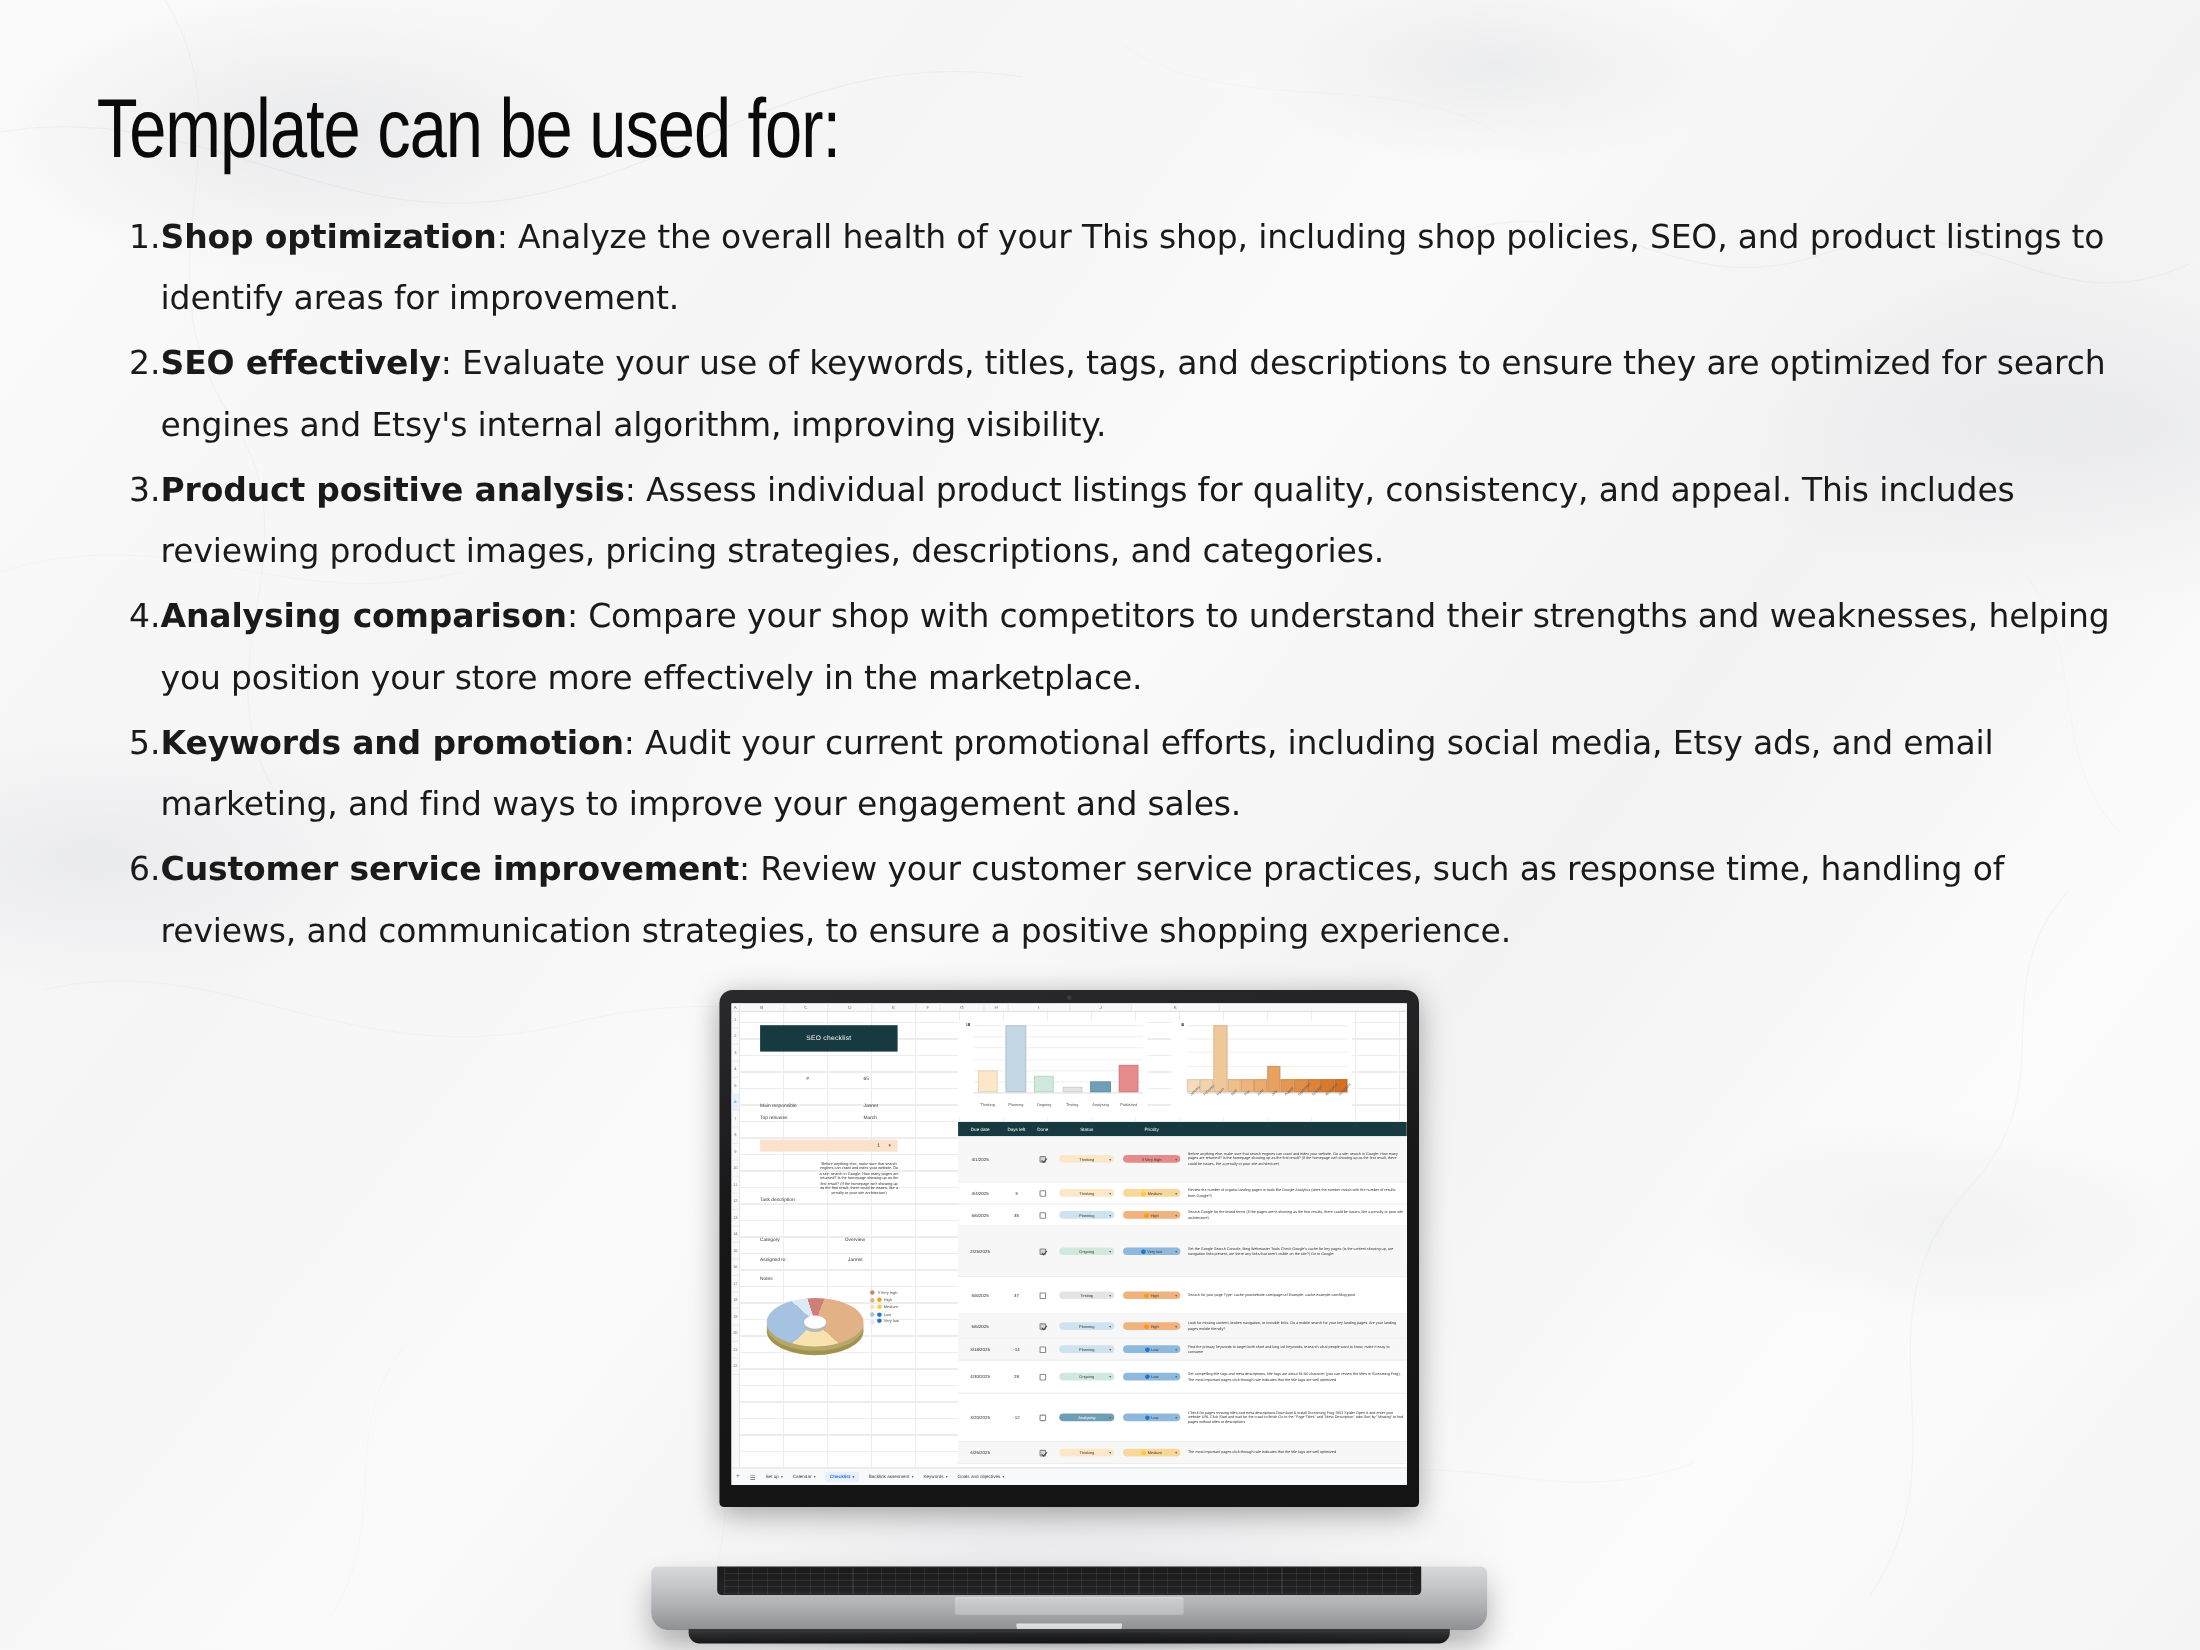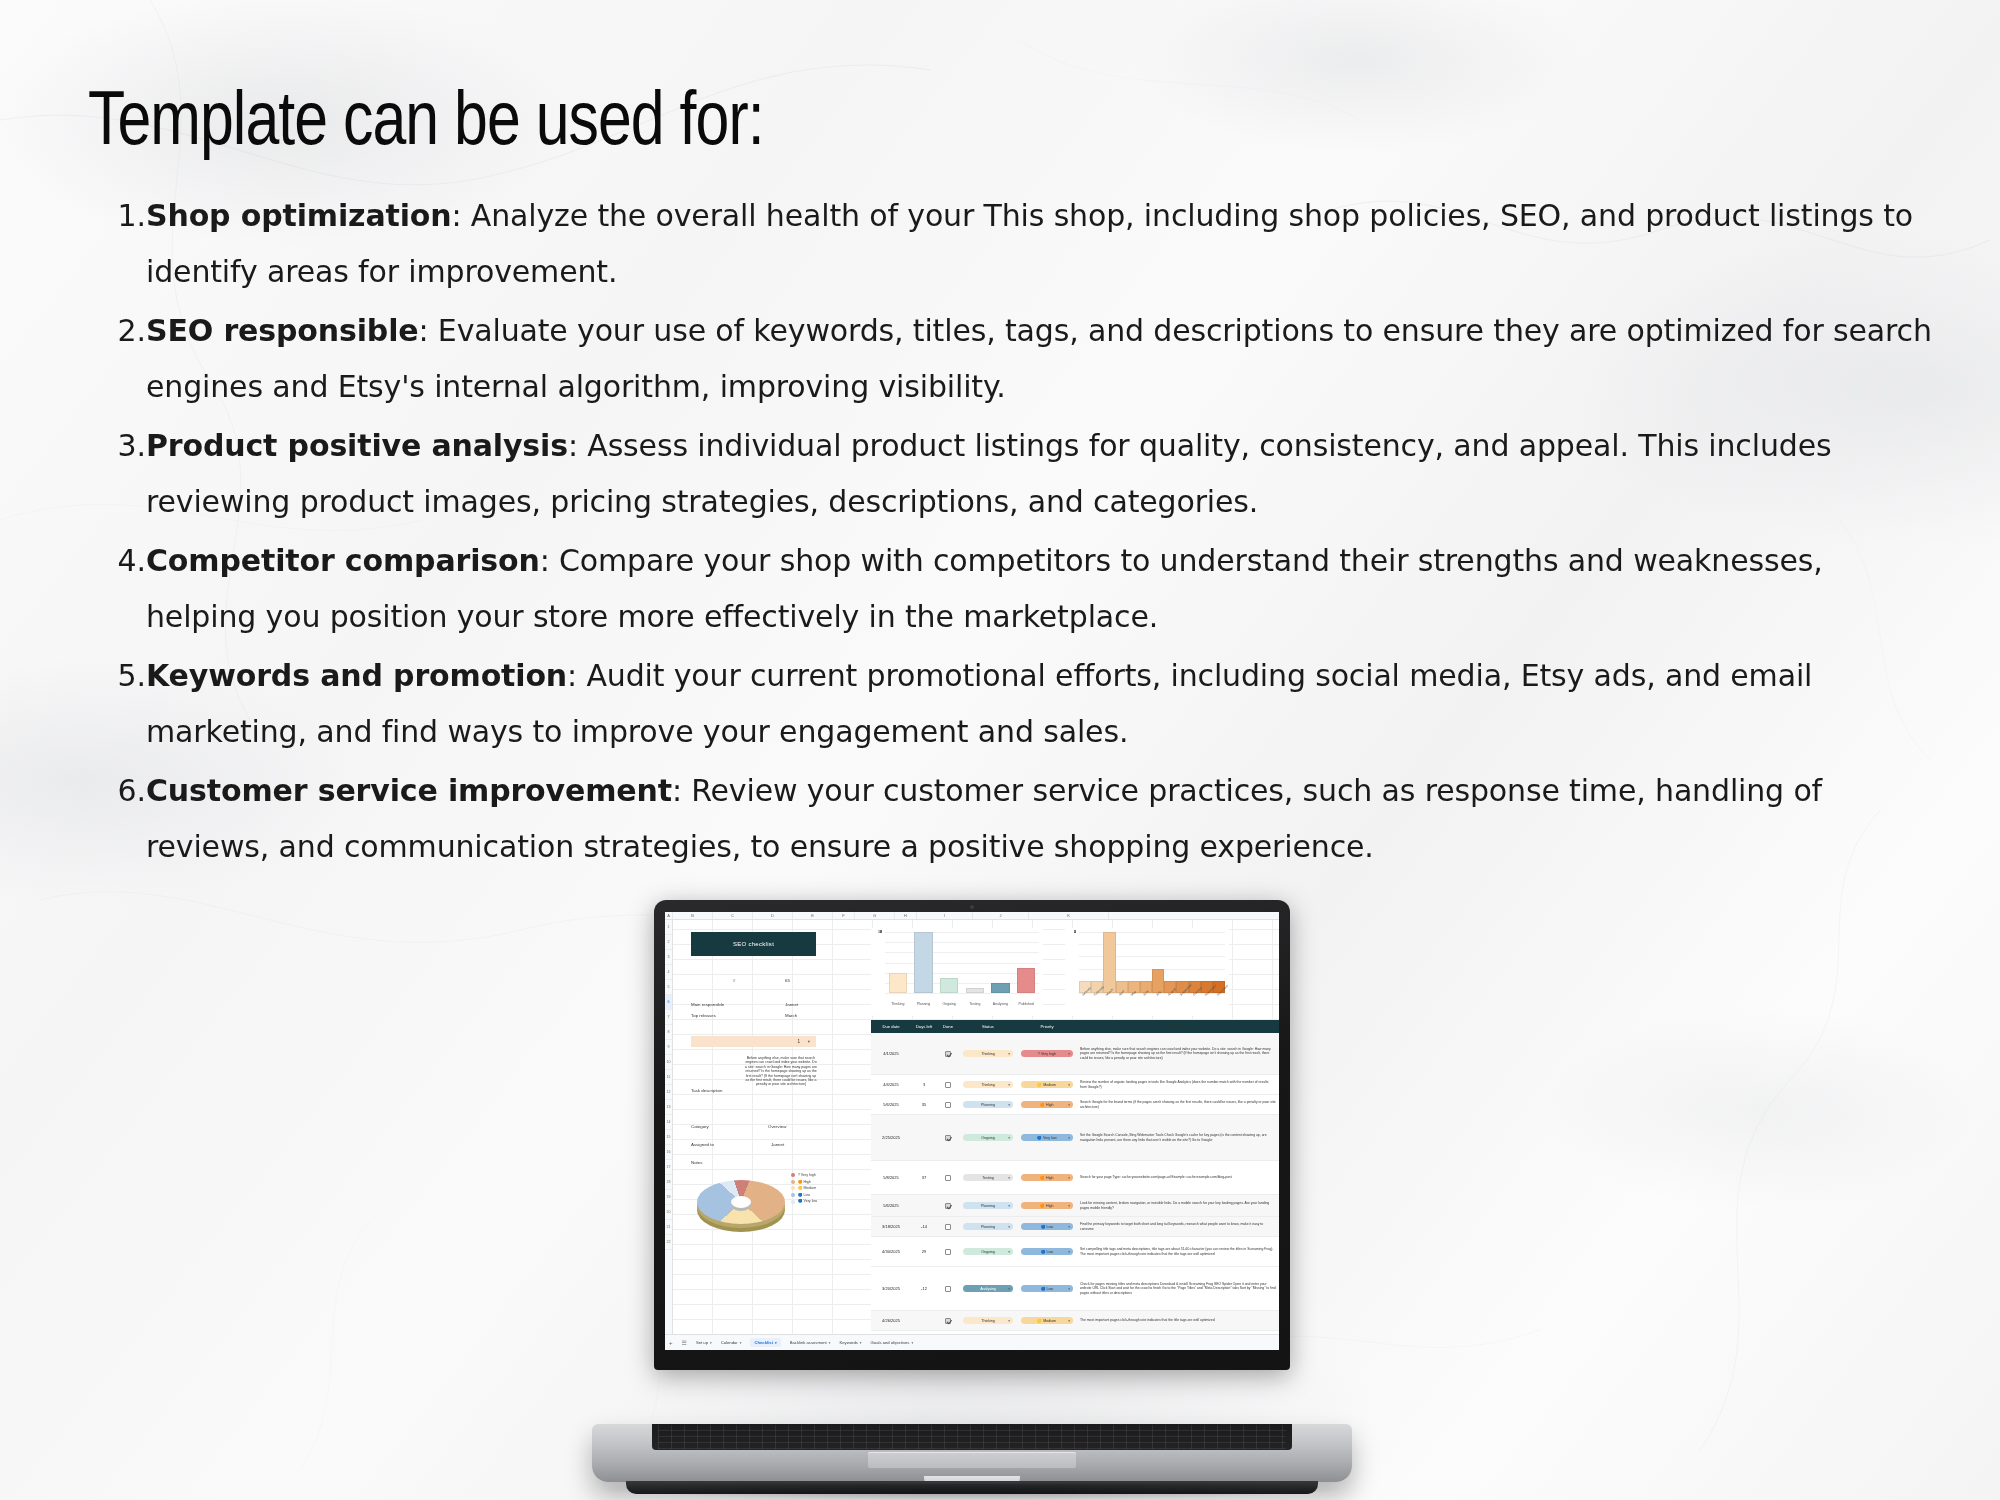--- a/index.html
+++ b/index.html
@@ -215,29 +215,29 @@
 
 <div class="headline">Template can be used for:</div>
 
 <div class="list">
   <div class="li">
     <div class="li-num">1.</div>
     <div class="li-body"><b>Shop optimization</b><span>: Analyze the overall health of your This shop, including shop policies, SEO, and product listings to identify areas for improvement.</span></div>
   </div>
   <div class="li">
     <div class="li-num">2.</div>
-    <div class="li-body"><b>SEO responsible</b><span>: Evaluate your use of keywords, titles, tags, and descriptions to ensure they are optimized for search engines and Etsy's internal algorithm, improving visibility.</span></div>
+    <div class="li-body"><b>SEO effectively</b><span>: Evaluate your use of keywords, titles, tags, and descriptions to ensure they are optimized for search engines and Etsy's internal algorithm, improving visibility.</span></div>
   </div>
   <div class="li">
     <div class="li-num">3.</div>
     <div class="li-body"><b>Product positive analysis</b><span>: Assess individual product listings for quality, consistency, and appeal. This includes reviewing product images, pricing strategies, descriptions, and categories.</span></div>
   </div>
   <div class="li">
     <div class="li-num">4.</div>
-    <div class="li-body"><b>Competitor comparison</b><span>: Compare your shop with competitors to understand their strengths and weaknesses, helping you position your store more effectively in the marketplace.</span></div>
+    <div class="li-body"><b>Analysing comparison</b><span>: Compare your shop with competitors to understand their strengths and weaknesses, helping you position your store more effectively in the marketplace.</span></div>
   </div>
   <div class="li">
     <div class="li-num">5.</div>
     <div class="li-body"><b>Keywords and promotion</b><span>: Audit your current promotional efforts, including social media, Etsy ads, and email marketing, and find ways to improve your engagement and sales.</span></div>
   </div>
   <div class="li">
     <div class="li-num">6.</div>
     <div class="li-body"><b>Customer service improvement</b><span>: Review your customer service practices, such as response time, handling of reviews, and communication strategies, to ensure a positive shopping experience.</span></div>
   </div>
 </div>

